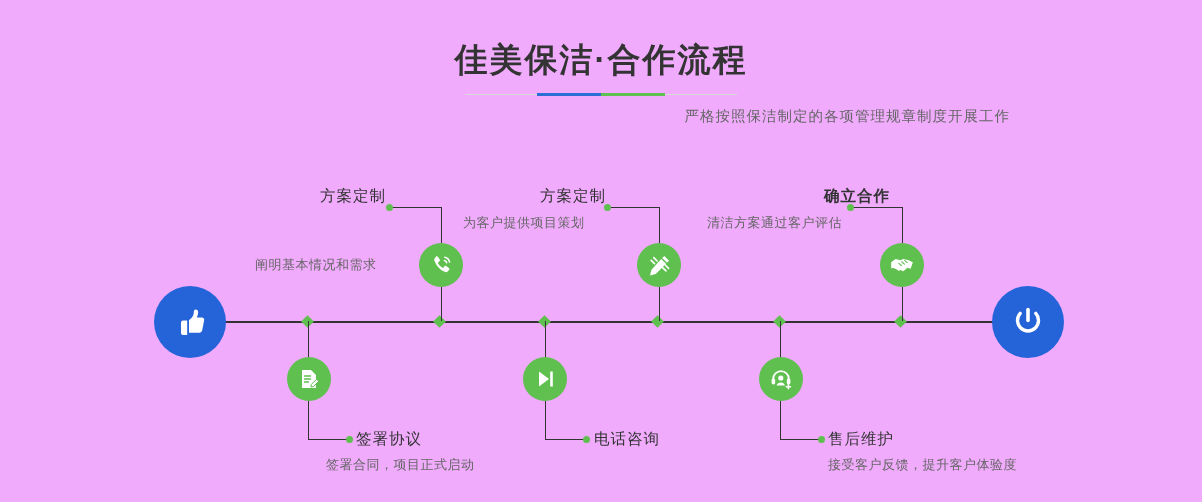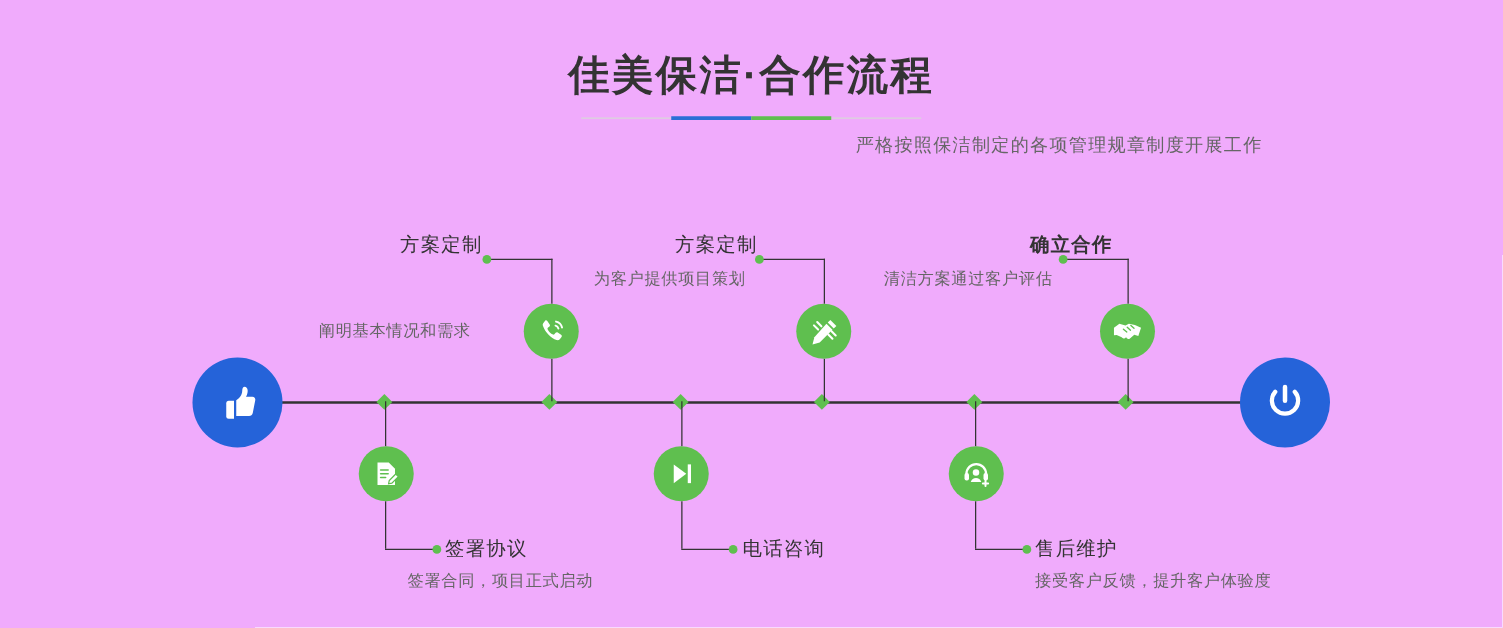--- a/index.html
+++ b/index.html
@@ -214,21 +214,21 @@
   <div class="conn v" style="left:659px; top:287px; height:34px;"></div>
   <div class="step-circle" style="left:637px; top:243px;">
     <svg width="25" height="25" viewBox="0 0 24 24" aria-hidden="true">
       <path d="M16.6 2.8l4.6 4.6-2 2-4.6-4.6z" fill="#ffffff"></path>
       <path d="M13.6 5.8l4.6 4.6L8.4 20.2 2.9 21.6l1.4-5.5z" fill="#ffffff"></path>
       <path d="M6.5 4.5l3.2 3.2M4 7l3.2 3.2" stroke="#ffffff" stroke-width="1.6" stroke-linecap="round"></path>
       <path d="M15 14l3.2 3.2M17.5 11.5l3.2 3.2" stroke="#ffffff" stroke-width="1.6" stroke-linecap="round"></path>
     </svg>
   </div>
   <div class="lbl-title" style="left:540px; top:186px;">方案定制</div>
-  <div class="lbl-desc" style="left:463px; top:214px;margin-left:12px;">为客户提供项目策划</div>
+  <div class="lbl-desc" style="left:463px; top:214px;">为客户提供项目策划</div>
 
   <div class="conn v" style="left:545px; top:321px; height:36px;"></div>
   <div class="conn v" style="left:545px; top:401px; height:38px;"></div>
   <div class="conn h" style="left:545px; top:439px; width:42px;"></div>
   <div class="conn-dot" style="left:583px; top:436px;"></div>
   <div class="step-circle" style="left:523px; top:357px;">
     <svg width="24" height="24" viewBox="0 0 24 24" aria-hidden="true">
       <path d="M6 4.5l10 7.5-10 7.5z" fill="#ffffff"></path>
       <rect x="17.2" y="4.5" width="2.6" height="15" fill="#ffffff"></rect>
     </svg>

